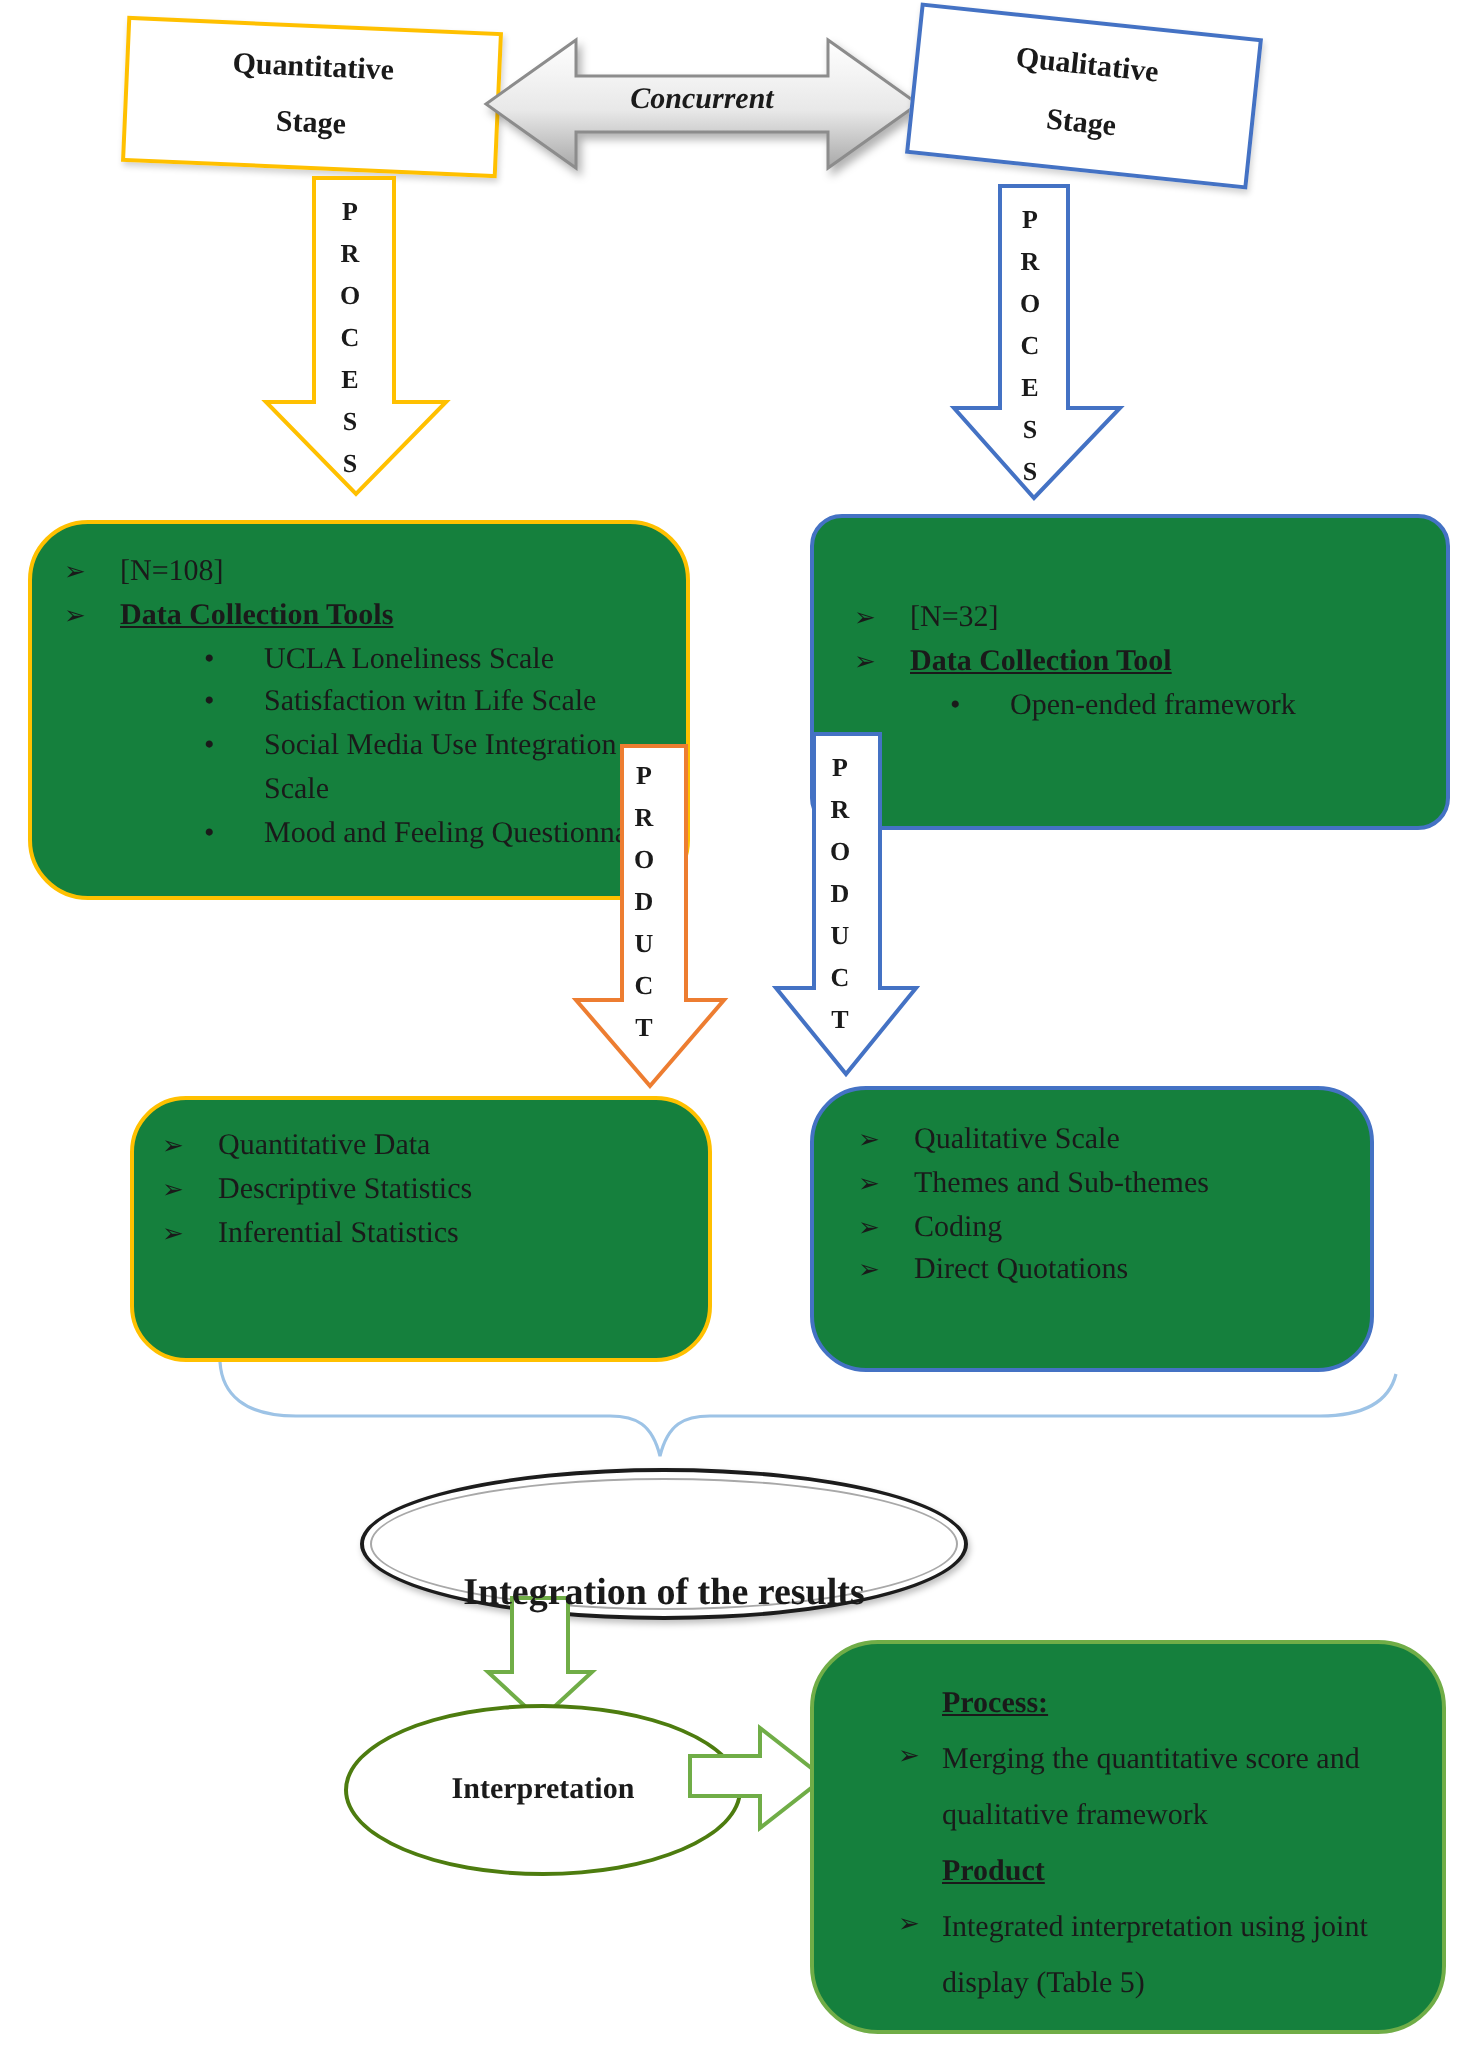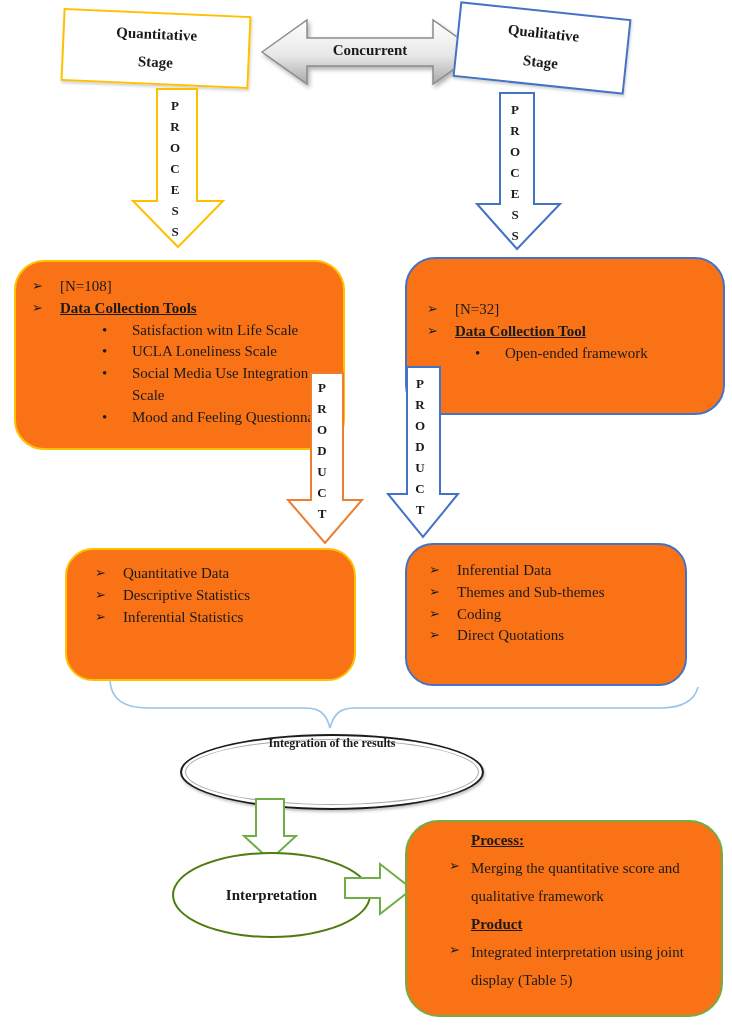--- a/index.html
+++ b/index.html
@@ -12,21 +12,21 @@
   
   .stage-box{
     box-sizing:border-box;background:#fff;display:flex;flex-direction:column;
     justify-content:space-evenly;align-items:center;text-align:center;
     font-weight:bold;font-size:15px;box-shadow:1px 2px 3px rgba(0,0,0,.18);
   }
   .stage-quant{left:62px;top:12px;width:188px;height:73px;border:2px solid #FFC000;transform:rotate(2.5deg);}
   .stage-qual{left:456px;top:10px;width:172px;height:76px;border:2px solid #4472C4;transform:rotate(6deg);}
 
   
-  .concurrent-wrap{left:259px;top:12px;width:222px;height:80px;}
+  .concurrent-wrap{left:240px;top:12px;width:222px;height:80px;font-style:italic;}
   .concurrent-wrap svg{position:absolute;inset:0;filter:drop-shadow(2px 3px 2px rgba(0,0,0,.30));}
   .concurrent-label{
     position:absolute;left:0;right:0;top:30px;text-align:center;
     font-weight:bold;font-size:15px;
   }
 
   
   .varrow{pointer-events:none;}
   .varrow svg{position:absolute;inset:0;}
   .vword{
@@ -39,43 +39,43 @@
   .prod-left{left:283px;top:372px;width:84px;height:174px;}
   .prod-left .vword{top:8px;}
   .prod-right{left:385px;top:366px;width:76px;height:174px;}
   .prod-right .vword{top:10px;}
   .proc-left .vword{transform:translateX(-50%) translateX(-3px);}
   .prod-left .vword{transform:translateX(-50%) translateX(-3px);}
   .prod-right .vword{transform:translateX(-50%) translateX(-3px);}
   .proc-right .vword{transform:translateX(-50%) translateX(-3px);}
 
   
-  .rbox{box-sizing:border-box;background:#f97316;font-size:15px;line-height:1.45;}
+  .rbox{box-sizing:border-box;background:#15803d;font-size:15px;line-height:1.45;}
   .box-quant-collect{left:14px;top:260px;width:331px;height:190px;border:2px solid #FFC000;border-radius:30px;padding:14px 8px 0 16px;}
-  .box-qual-collect{left:405px;top:257px;width:320px;height:158px;border:2px solid #4472C4;border-radius:30px;padding:40px 8px 0 20px;}
-  .box-quant-results{left:65px;top:548px;width:291px;height:133px;border:2px solid #FFC000;border-radius:28px;padding:13px 8px 0 28px;}
+  .box-qual-collect{left:405px;top:257px;width:320px;height:158px;border:2px solid #4472C4;border-radius:16px;padding:40px 8px 0 20px;}
+  .box-quant-results{left:65px;top:548px;width:291px;height:133px;border:2px solid #FFC000;border-radius:28px;padding:13px 8px 0 14px;}
   .box-qual-results{left:405px;top:543px;width:282px;height:143px;border:2px solid #4472C4;border-radius:28px;padding:15px 8px 0 22px;}
-  .box-final{left:405px;top:820px;width:318px;height:197px;border:2px solid #70AD47;border-radius:34px;padding:4px 14px 0 22px;line-height:1.87;}
+  .box-final{left:405px;top:820px;width:318px;height:197px;border:2px solid #70AD47;border-radius:34px;padding:16px 14px 0 22px;line-height:1.87;}
 
   .b-arrow{display:flex;}
   .b-arrow::before{content:"\27A2";flex:0 0 28px;font-size:13px;padding-top:1px;}
   .b-dot{display:flex;margin-left:70px;}
   .b-dot::before{content:"\2022";flex:0 0 30px;text-align:left;}
   .box-qual-collect .b-dot{margin-left:48px;}
   .u-bold{font-weight:bold;text-decoration:underline;}
 
   .fb-head{margin-left:42px;font-weight:bold;text-decoration:underline;}
   .fb-item{display:flex;padding-left:20px;}
   .fb-item::before{content:"\27A2";flex:0 0 22px;font-size:13px;}
 
   
   .ellipse-integration{
     left:180px;top:734px;width:300px;height:72px;border:2.5px solid #1c1c1c;border-radius:50%;
-    background:#fff;display:flex;align-items:flex-start;justify-content:center;
-    font-weight:bold;font-size:12px;box-shadow:1px 2px 3px rgba(0,0,0,.25);
+    background:#fff;display:flex;align-items:flex-end;justify-content:center;
+    font-weight:bold;font-size:19px;box-shadow:1px 2px 3px rgba(0,0,0,.25);
   }
   .ellipse-inner{
     position:absolute;inset:3px;border:1.5px solid #a8a8a8;border-radius:50%;pointer-events:none;
   }
   .ellipse-interpretation{
     left:172px;top:852px;width:195px;height:82px;border:2px solid #4d7c0f;border-radius:50%;
     background:#fff;display:flex;align-items:center;justify-content:center;
     font-weight:bold;font-size:15px;
   }
   .ellipse-label{position:relative;z-index:1;}
@@ -129,24 +129,24 @@
   </div>
 
   <div class="abs rbox box-quant-collect">
     <div class="b-arrow">
       <span>[N=108]</span>
     </div>
     <div class="b-arrow">
       <span class="u-bold">Data Collection Tools</span>
     </div>
     <div class="b-dot">
+        <span>UCLA Loneliness Scale</span>
+      </div>
+    <div class="b-dot">
         <span>Satisfaction witn Life Scale</span>
-      </div>
-    <div class="b-dot">
-        <span>UCLA Loneliness Scale</span>
       </div>
     <div class="b-dot">
         <span>Social Media Use Integration Scale</span>
       </div>
     <div class="b-dot">
         <span>Mood and Feeling Questionnaire</span>
       </div>
   </div>
 
   <div class="abs rbox box-qual-collect">
@@ -182,21 +182,21 @@
     <div class="b-arrow">
         <span>Descriptive Statistics</span>
       </div>
     <div class="b-arrow">
         <span>Inferential Statistics</span>
       </div>
   </div>
 
   <div class="abs rbox box-qual-results">
     <div class="b-arrow">
-        <span>Inferential Data</span>
+        <span>Qualitative Scale</span>
       </div>
     <div class="b-arrow">
         <span>Themes and Sub-themes</span>
       </div>
     <div class="b-arrow">
         <span>Coding</span>
       </div>
     <div class="b-arrow">
         <span>Direct Quotations</span>
       </div>

